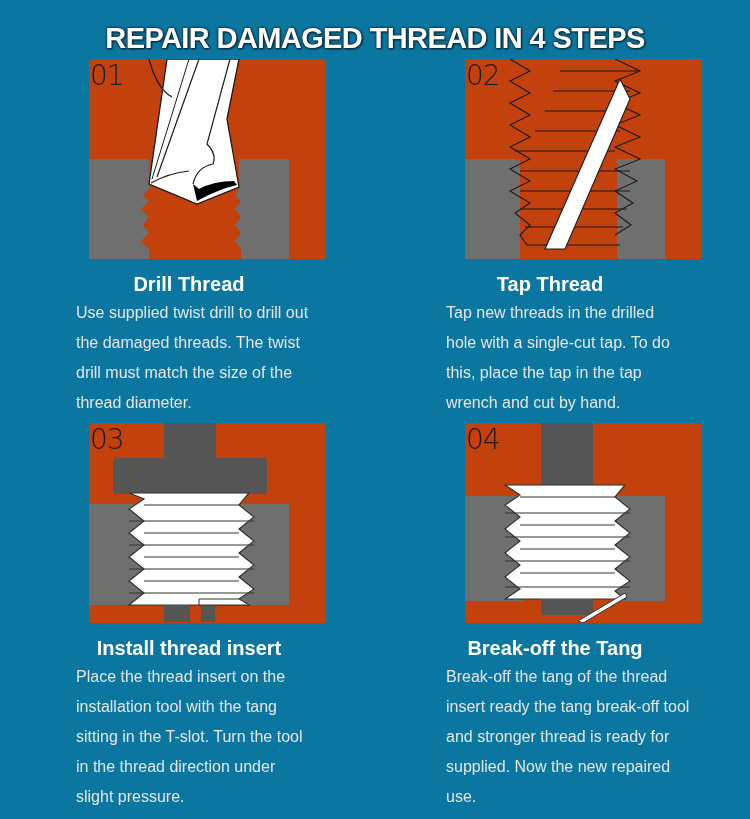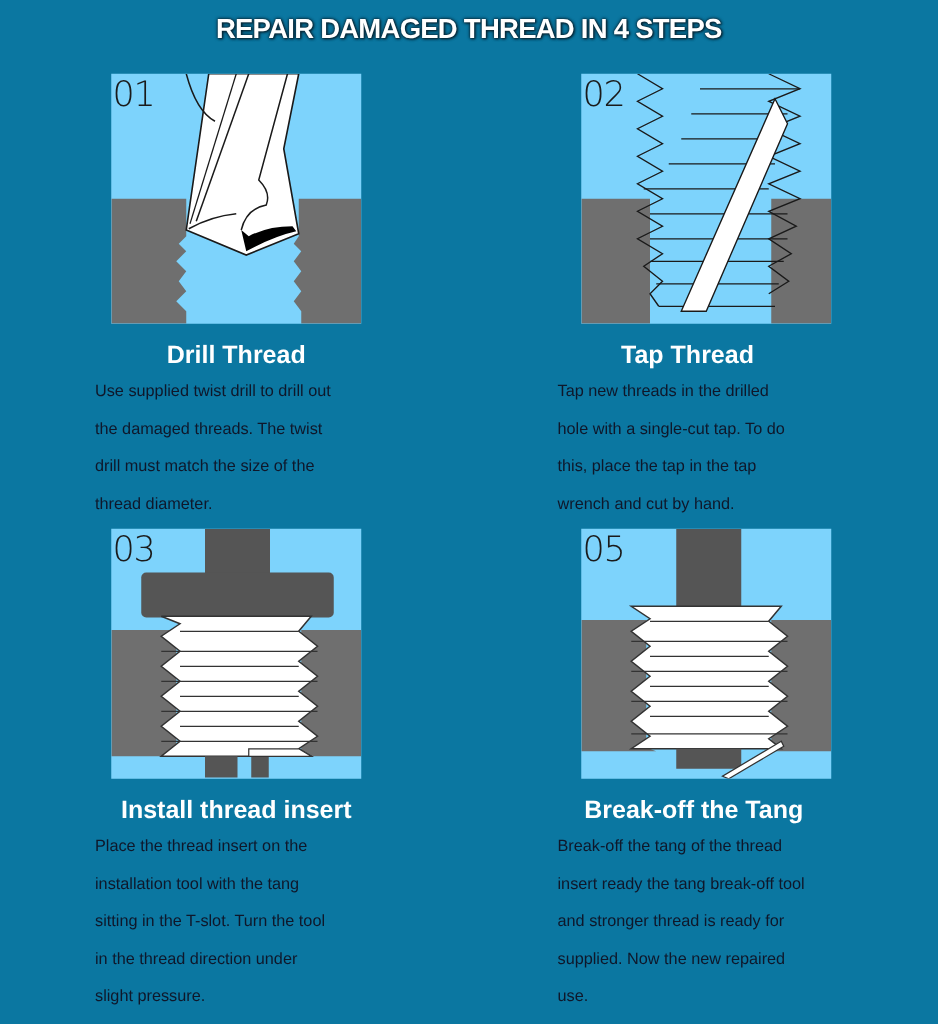--- a/index.html
+++ b/index.html
@@ -5,52 +5,52 @@
     html, body { margin: 0; padding: 0; }
     body {
       width: 750px; height: 819px;
       background: #0b77a1;
       position: relative;
       overflow: hidden;
       font-family: "Liberation Sans", sans-serif;
       color: #ffffff;
     }
     .title {
-      position: absolute; left: 0; top: 10px; width: 750px;
+      position: absolute; left: 0; top: 22px; width: 750px;
       text-align: center;
       font-family: "Liberation Sans", sans-serif;
       font-weight: bold;
-      font-size: 22px;
+      font-size: 29px;
       letter-spacing: -0.6px;
       color: #ffffff;
       text-shadow: 0 0 2px #0a2a3a, 0 0 3px #0a2a3a, 1px 1px 2px #05202d;
     }
     .panel {
       position: absolute; width: 200px; height: 200px;
-      background: #7dd3fc; overflow: hidden;
+      background: #c2410c; overflow: hidden; padding-left: 37px;
     }
     .panel svg { position: absolute; left: 0; top: 0; }
     .step-num {
       position: absolute; left: 1px; top: 1px;
       font-family: "DejaVu Sans", sans-serif;
       font-weight: 300;
       font-size: 28px; line-height: 32px;
       color: #1a1a1a;
       letter-spacing: -1px;
     }
     .step-title {
       position: absolute;
       font-weight: bold; font-size: 20px;
       text-align: center;
       color: #ffffff;
     }
     .step-desc {
       position: absolute;
-      font-size: 13px; line-height: 30px;
-      color: #0f172a;
+      font-size: 16px; line-height: 30px;
+      color: #e5e5e5;
       width: 290px;
     }
     .step-desc span { display: block; white-space: nowrap; }
   </style>
 </head>
 <body>
 
 <div class="title">REPAIR DAMAGED THREAD IN 4 STEPS</div>
 
 <div class="panel" style="left:89px; top:59px;">
@@ -164,21 +164,21 @@
       <line x1="55" y1="126" x2="150" y2="126"></line>
       <line x1="40" y1="138" x2="165" y2="138"></line>
       <line x1="55" y1="150" x2="150" y2="150"></line>
       <line x1="40" y1="164" x2="165" y2="164"></line>
     </g>
 
     <rect x="76" y="176" width="52" height="16" fill="#555555"></rect>
 
     <path d="M160,170 L113,198 L118,200 L162,174 Z" fill="#ffffff" stroke="#333333" stroke-width="1"></path>
   </svg>
-  <div class="step-num">05</div>
+  <div class="step-num">04</div>
 </div>
 <div class="step-title" style="left:455px; top:637px; width:200px;">Break-off the Tang</div>
 <div class="step-desc" style="left:446px; top:662px;">
   <span>Break-off the tang of the thread</span>
   <span>insert ready the tang break-off tool</span>
   <span>and stronger thread is ready for</span>
   <span>supplied. Now the new repaired</span>
   <span>use.</span>
 </div>
 

